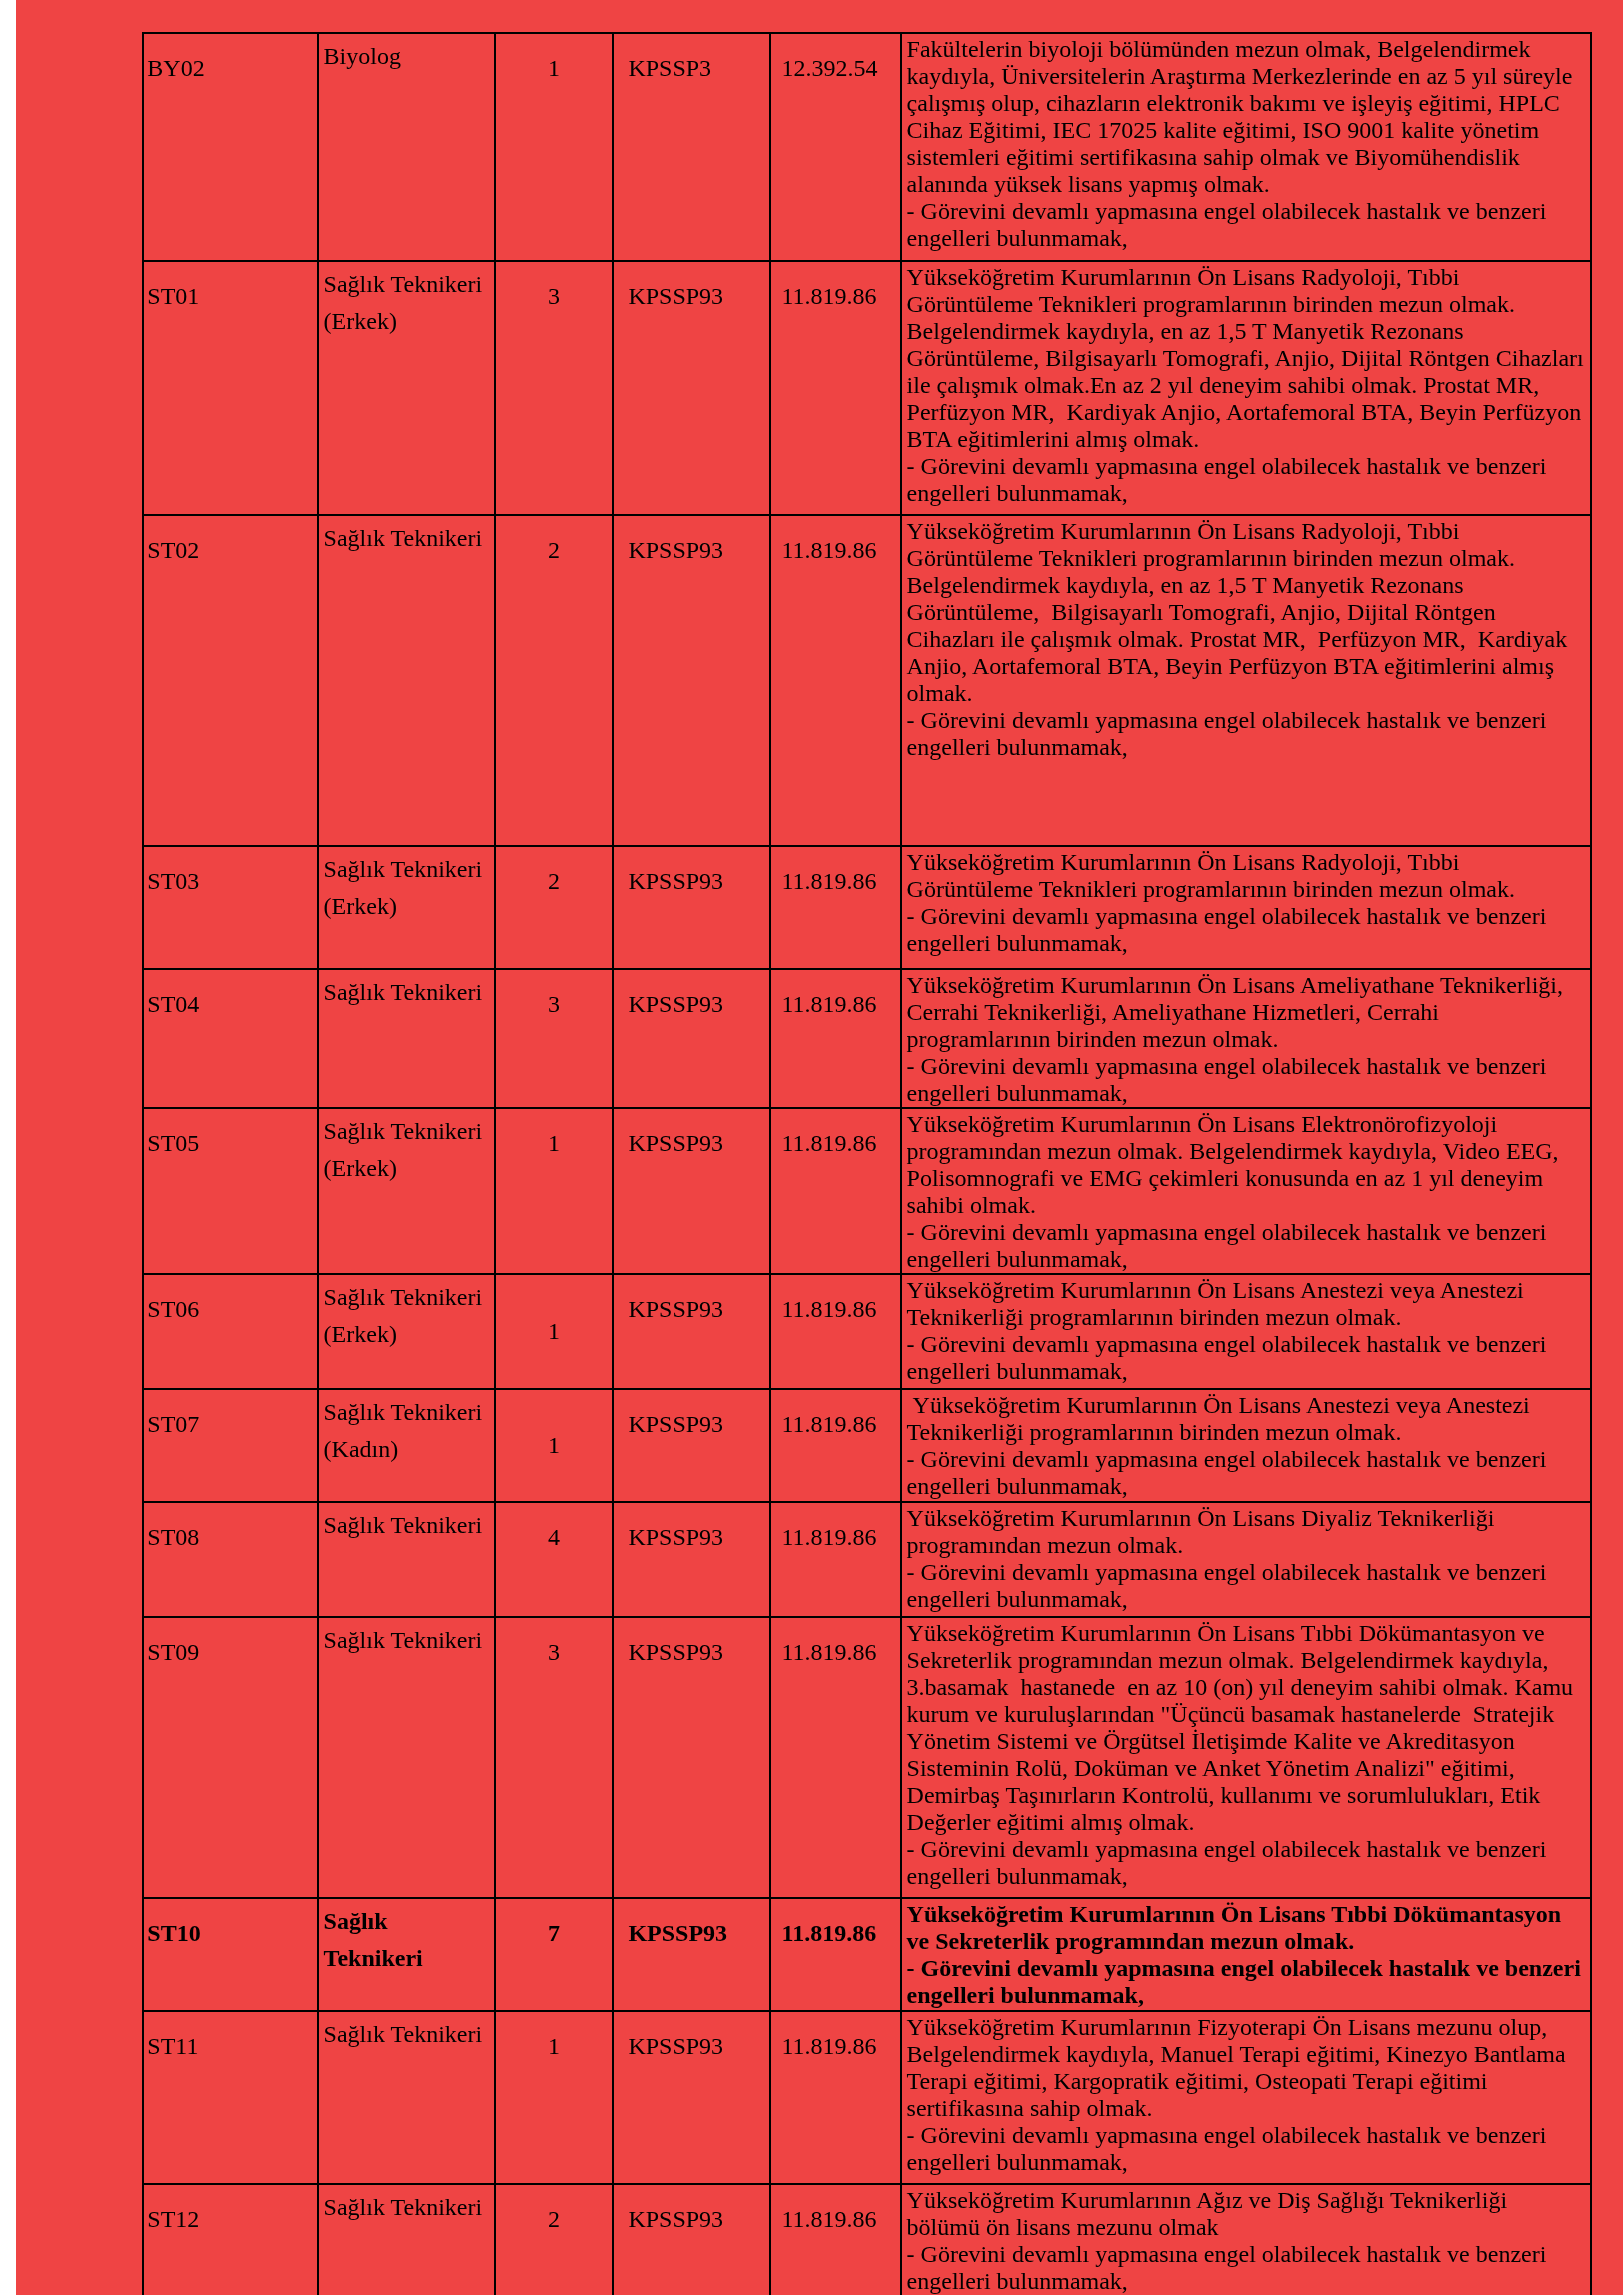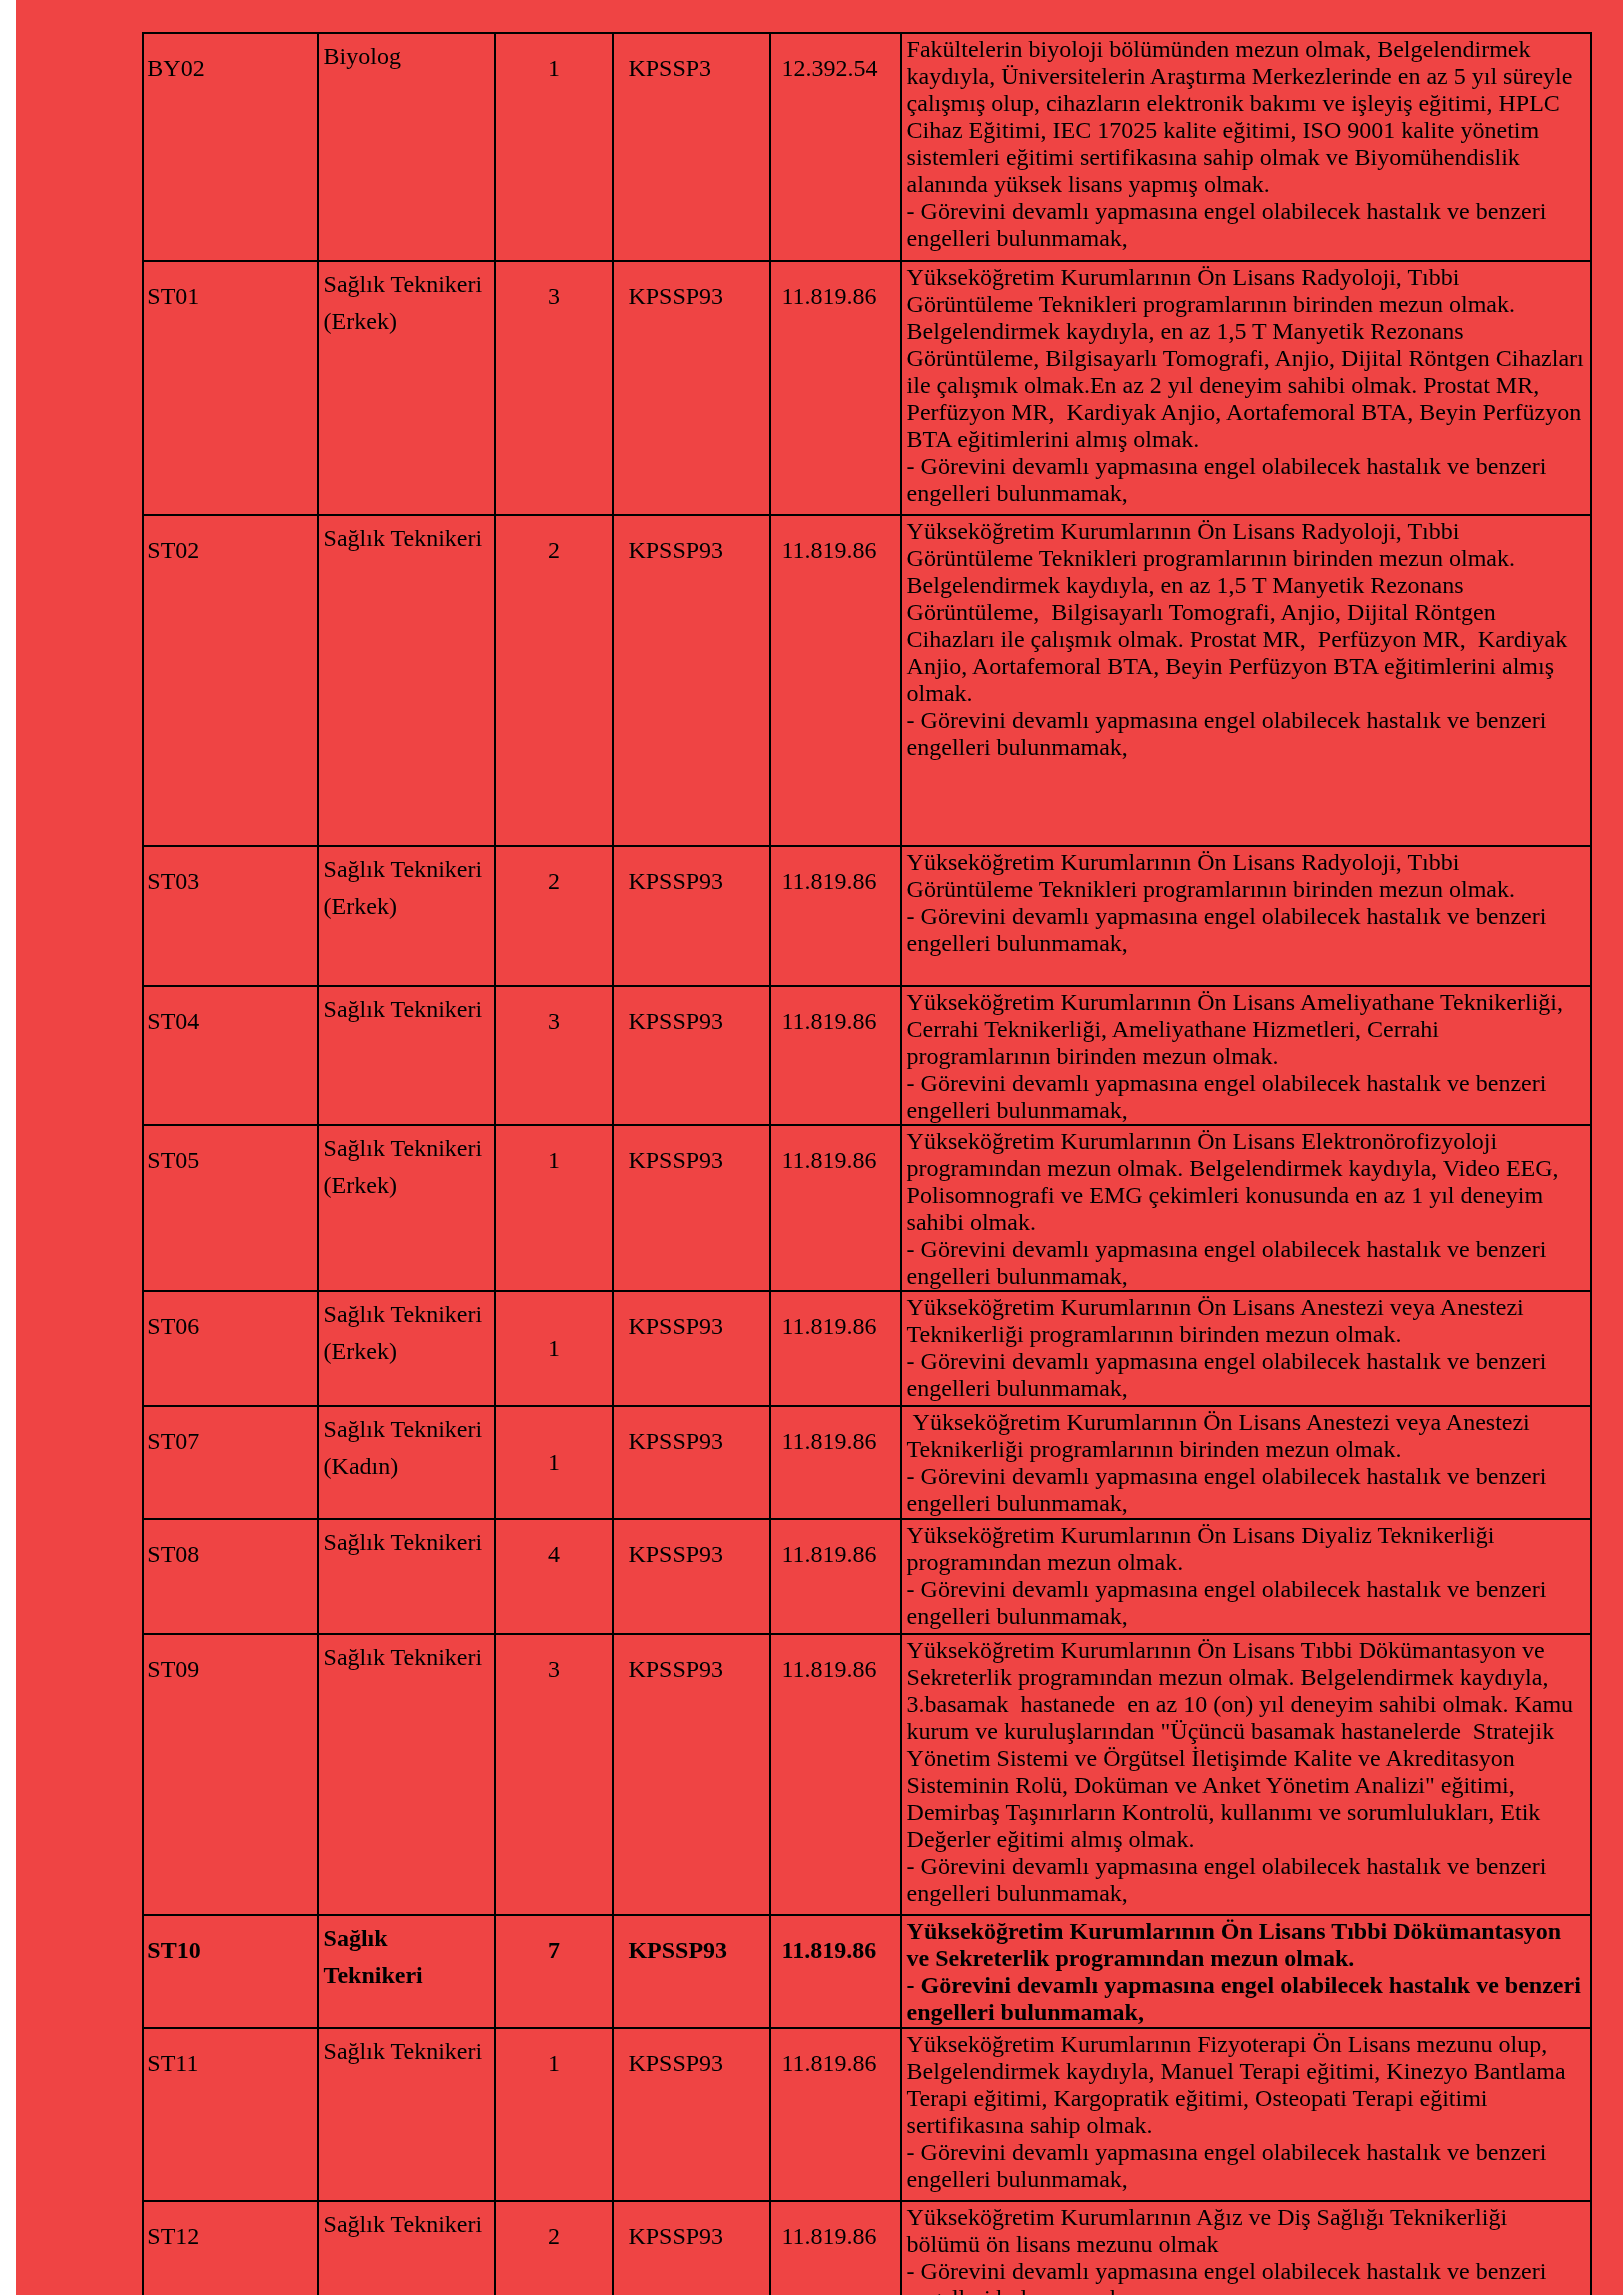--- a/index.html
+++ b/index.html
@@ -37,21 +37,21 @@
     overflow: hidden;
     word-wrap: break-word;
   }
   #rows tr:first-child td { border-top: 2px solid #000000; }
   #rows tr:last-child td { border-bottom: 4.6px solid #000000; }
 
   
   #rows tr:nth-child(1)  { height: 228px; }
   #rows tr:nth-child(2)  { height: 254px; }
   #rows tr:nth-child(3)  { height: 331px; }
-  #rows tr:nth-child(4)  { height: 140px; }
+  #rows tr:nth-child(4)  { height: 123px; }
   #rows tr:nth-child(5)  { height: 118px; }
   #rows tr:nth-child(6)  { height: 158px; }
   #rows tr:nth-child(7)  { height: 115px; }
   #rows tr:nth-child(8)  { height: 113px; }
   #rows tr:nth-child(9)  { height: 115px; border-radius: 8px; }
   #rows tr:nth-child(10) { height: 281px; }
   #rows tr:nth-child(11) { height: 113px; font-weight: bold; }
   #rows tr:nth-child(12) { height: 173px; }
   #rows tr:nth-child(13) { height: 113px; }
 

